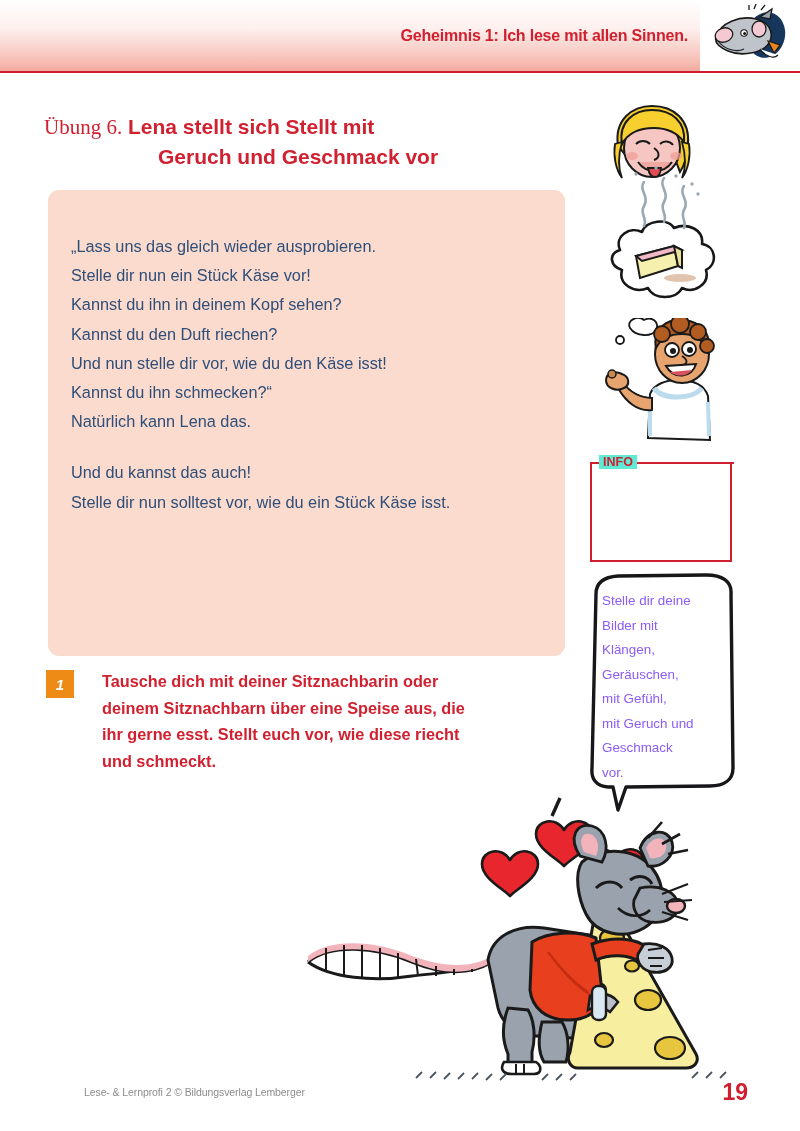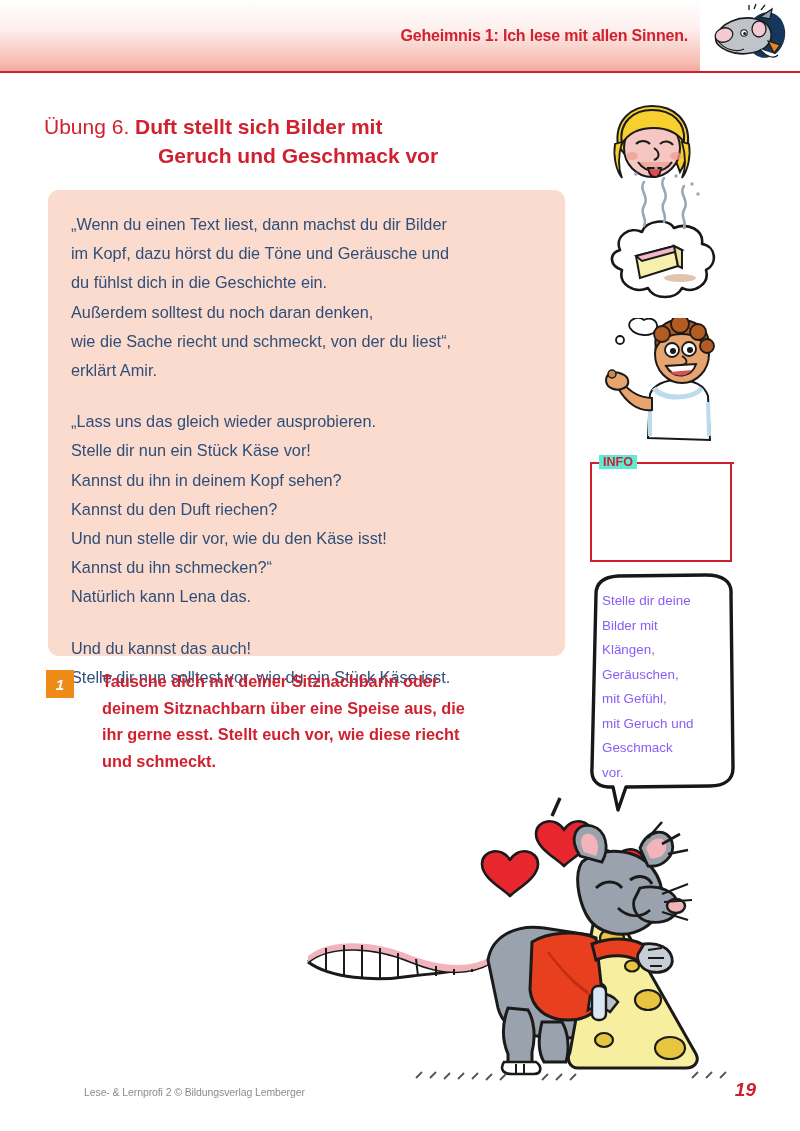--- a/index.html
+++ b/index.html
@@ -53,21 +53,21 @@
     position: absolute;
     left: 44px; top: 112px;
     width: 520px;
   }
   .title-line {
     font-size: 21px;
     line-height: 29px;
     color: #d1202f;
     white-space: nowrap;
   }
-  .title-uebung { font-weight: 400; }
+  .title-uebung { font-weight: 400; font-family: Liberation Serif, serif; }
   .title-strong { font-weight: 700; }
   .title-line2 { padding-left: 114px; font-weight: 700; }
 
   
   .pink-box {
     position: absolute;
     left: 48px; top: 190px;
     width: 517px; height: 466px;
     background: #fadbcd;
     border-radius: 11px;
@@ -172,25 +172,24 @@
   .footer-text {
     position: absolute;
     left: 46px; top: 1086px;
     font-size: 10.5px;
     color: #8c8c8c;
     letter-spacing: -0.1px;
     padding-left: 38px;
   }
   .footer-page {
     position: absolute;
-    right: 44px; top: 1079px;
-    font-size: 19px;
+    right: 52px; top: 1079px;
+    font-size: 23px;
     font-weight: 700;
     color: #cf1f2e;
-    font-style: italic;
   }
 </style>
 </head>
 <body>
 
 <div class="header">
   <div class="header-band"></div>
   <div class="header-title">Geheimnis 1: Ich lese mit allen Sinnen.</div>
   <div class="header-logo">
     <svg width="86" height="66" viewBox="0 0 86 66">
@@ -208,32 +207,26 @@
         <path d="M50 42 C56 50 64 52 68 48" fill="#ffffff" stroke="#1a1a1a" stroke-width="1.2"></path>
       </g>
     </svg>
   </div>
   <div class="header-rule"></div>
 </div>
 
 <div class="title-block">
   <div class="title-line">
     <span class="title-uebung">Übung 6.</span>
-    <span class="title-strong">Duft stellt sich Bilder mit</span>
+    <span class="title-strong">Lena stellt sich Stellt mit</span>
   </div>
   <div class="title-line title-line2">Geruch und Geschmack vor</div>
 </div>
 
 <div class="pink-box">
-  <p>„Wenn du einen Text liest, dann machst du dir Bilder
-im Kopf, dazu hörst du die Töne und Geräusche und
-du fühlst dich in die Geschichte ein.
-Außerdem solltest du noch daran denken,
-wie die Sache riecht und schmeckt, von der du liest“,
-erklärt Amir.</p>
   <div class="para-gap"></div>
   <p>„Lass uns das gleich wieder ausprobieren.
 Stelle dir nun ein Stück Käse vor!
 Kannst du ihn in deinem Kopf sehen?
 Kannst du den Duft riechen?
 Und nun stelle dir vor, wie du den Käse isst!
 Kannst du ihn schmecken?“
 Natürlich kann Lena das.</p>
   <div class="para-gap"></div>
   <p>Und du kannst das auch!

